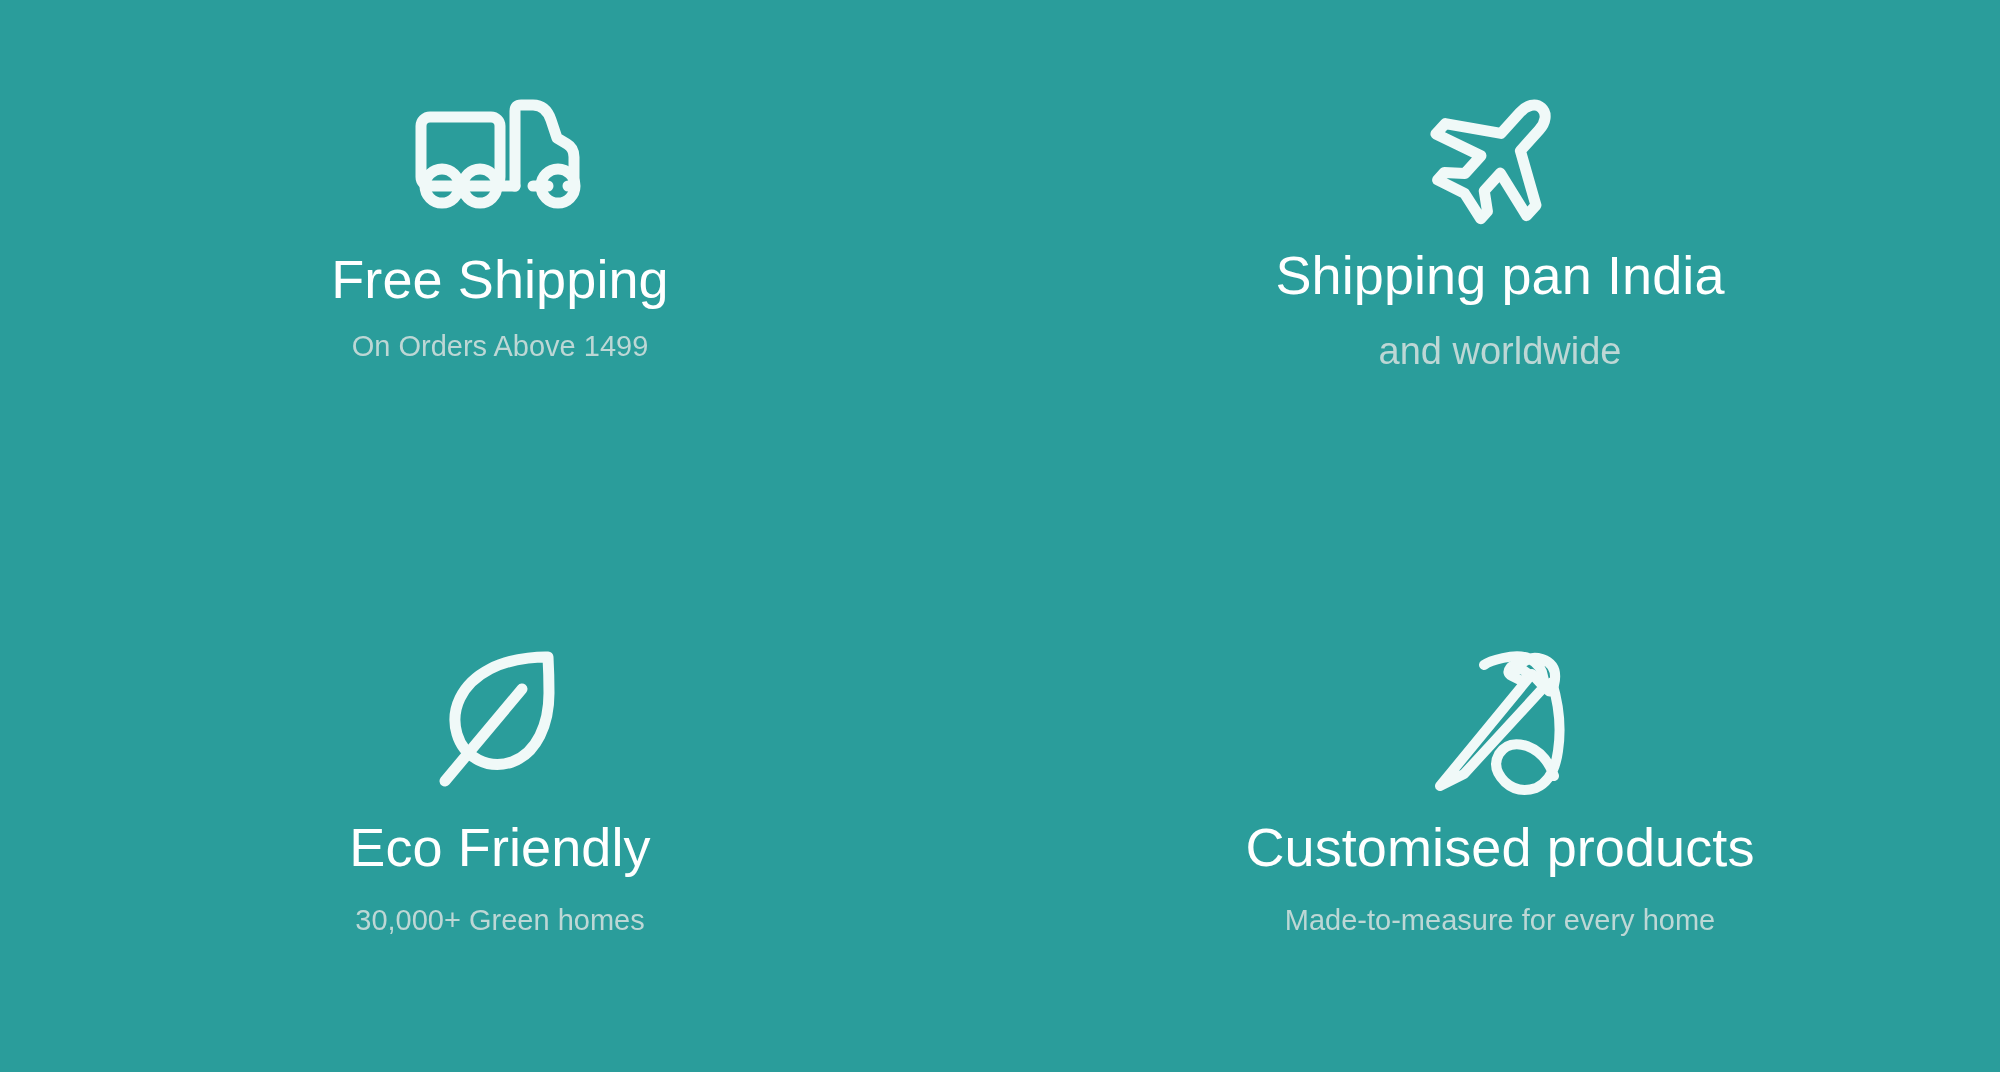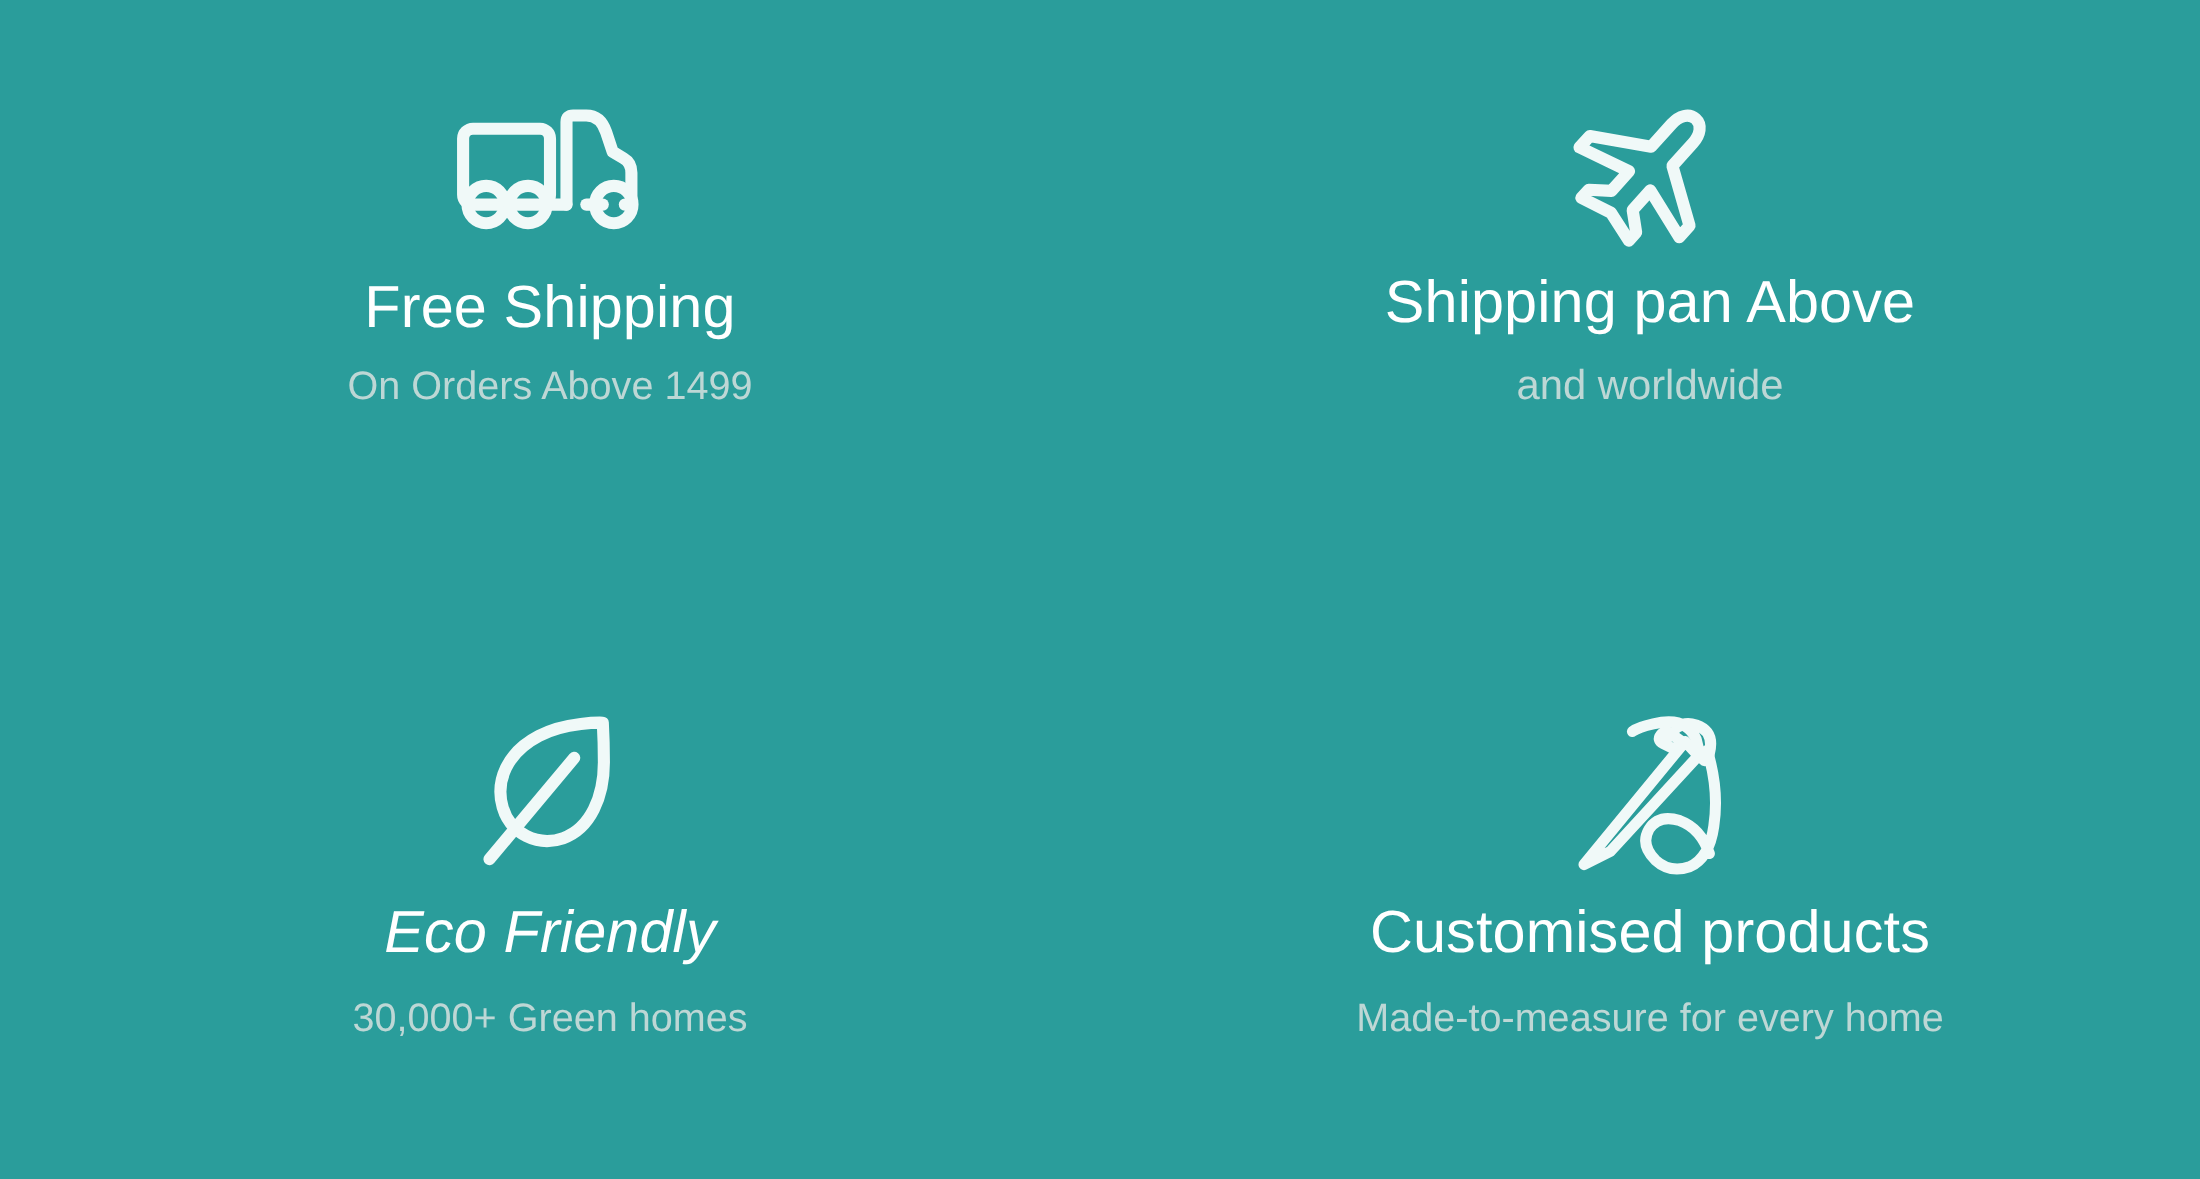--- a/index.html
+++ b/index.html
@@ -57,21 +57,21 @@
   .benefit-title {
     font-size:54px;
     line-height:1.04;
     font-weight:400;
     color:#FFFFFF;
     letter-spacing:0.1px;
     white-space:nowrap;
   }
 
   .benefit-subtitle {
-    font-size:36px;
+    font-size:29px;
     line-height:1.1;
     font-weight:400;
     color:#BDD7D5;
     margin-top:28px;
     white-space:nowrap;
   }
 
   
   .card-free-shipping .benefit-subtitle { margin-top:24px; }
   .card-pan-india     .benefit-icon     { margin-bottom:36px; }
@@ -123,39 +123,39 @@
                    L62 104
                    L62 80
                    L14 94
                    L14 80
                    L62 50
                    L62 22
                    C62 12 67 4 75 4 Z"></path>
         </g>
       </svg>
     </span>
-    <div class="benefit-title" style="color: rgb(255, 255, 255);">Shipping pan Above</div>
+    <div class="benefit-title" style="color: rgb(255, 255, 255);">Shipping pan India</div>
     <div class="benefit-subtitle" style="color: rgb(189, 215, 213);">and worldwide</div>
   </div>
 
   <div class="benefit-card row-bottom card-eco-friendly">
     <span class="benefit-icon">
       <svg width="128" height="142" viewBox="0 0 128 142" fill="none" stroke="#F0F9F8" stroke-width="11" stroke-linecap="round" stroke-linejoin="round">
 
         <path d="M112 9
                  C112 9 78 8 54 21
                  C25 36 14 62 21 86
                  C28 110 53 122 76 114
                  C101 105 113 76 113 45
                  C113 27 112 9 112 9 Z"></path>
 
         <path d="M86 41 L9 133"></path>
       </svg>
     </span>
-    <div class="benefit-title" style="color: rgb(255, 255, 255); font-style: italic;">Eco Friendly</div>
+    <div class="benefit-title" style="color: rgb(255, 255, 255);">Eco Friendly</div>
     <div class="benefit-subtitle" style="color: rgb(189, 215, 213);">30,000+ Green homes</div>
   </div>
 
   <div class="benefit-card row-bottom card-customised">
     <span class="benefit-icon">
       <svg width="136" height="146" viewBox="0 0 136 146" fill="none" stroke="#F0F9F8" stroke-width="10" stroke-linecap="round" stroke-linejoin="round">
 
         <path d="M100 28 L8 140 L32 128 L112 41 Z"></path>
 
         <path d="M92 36 L80 30 Q74 27 78 22 Q82 17 87 21 L98 29"></path>

